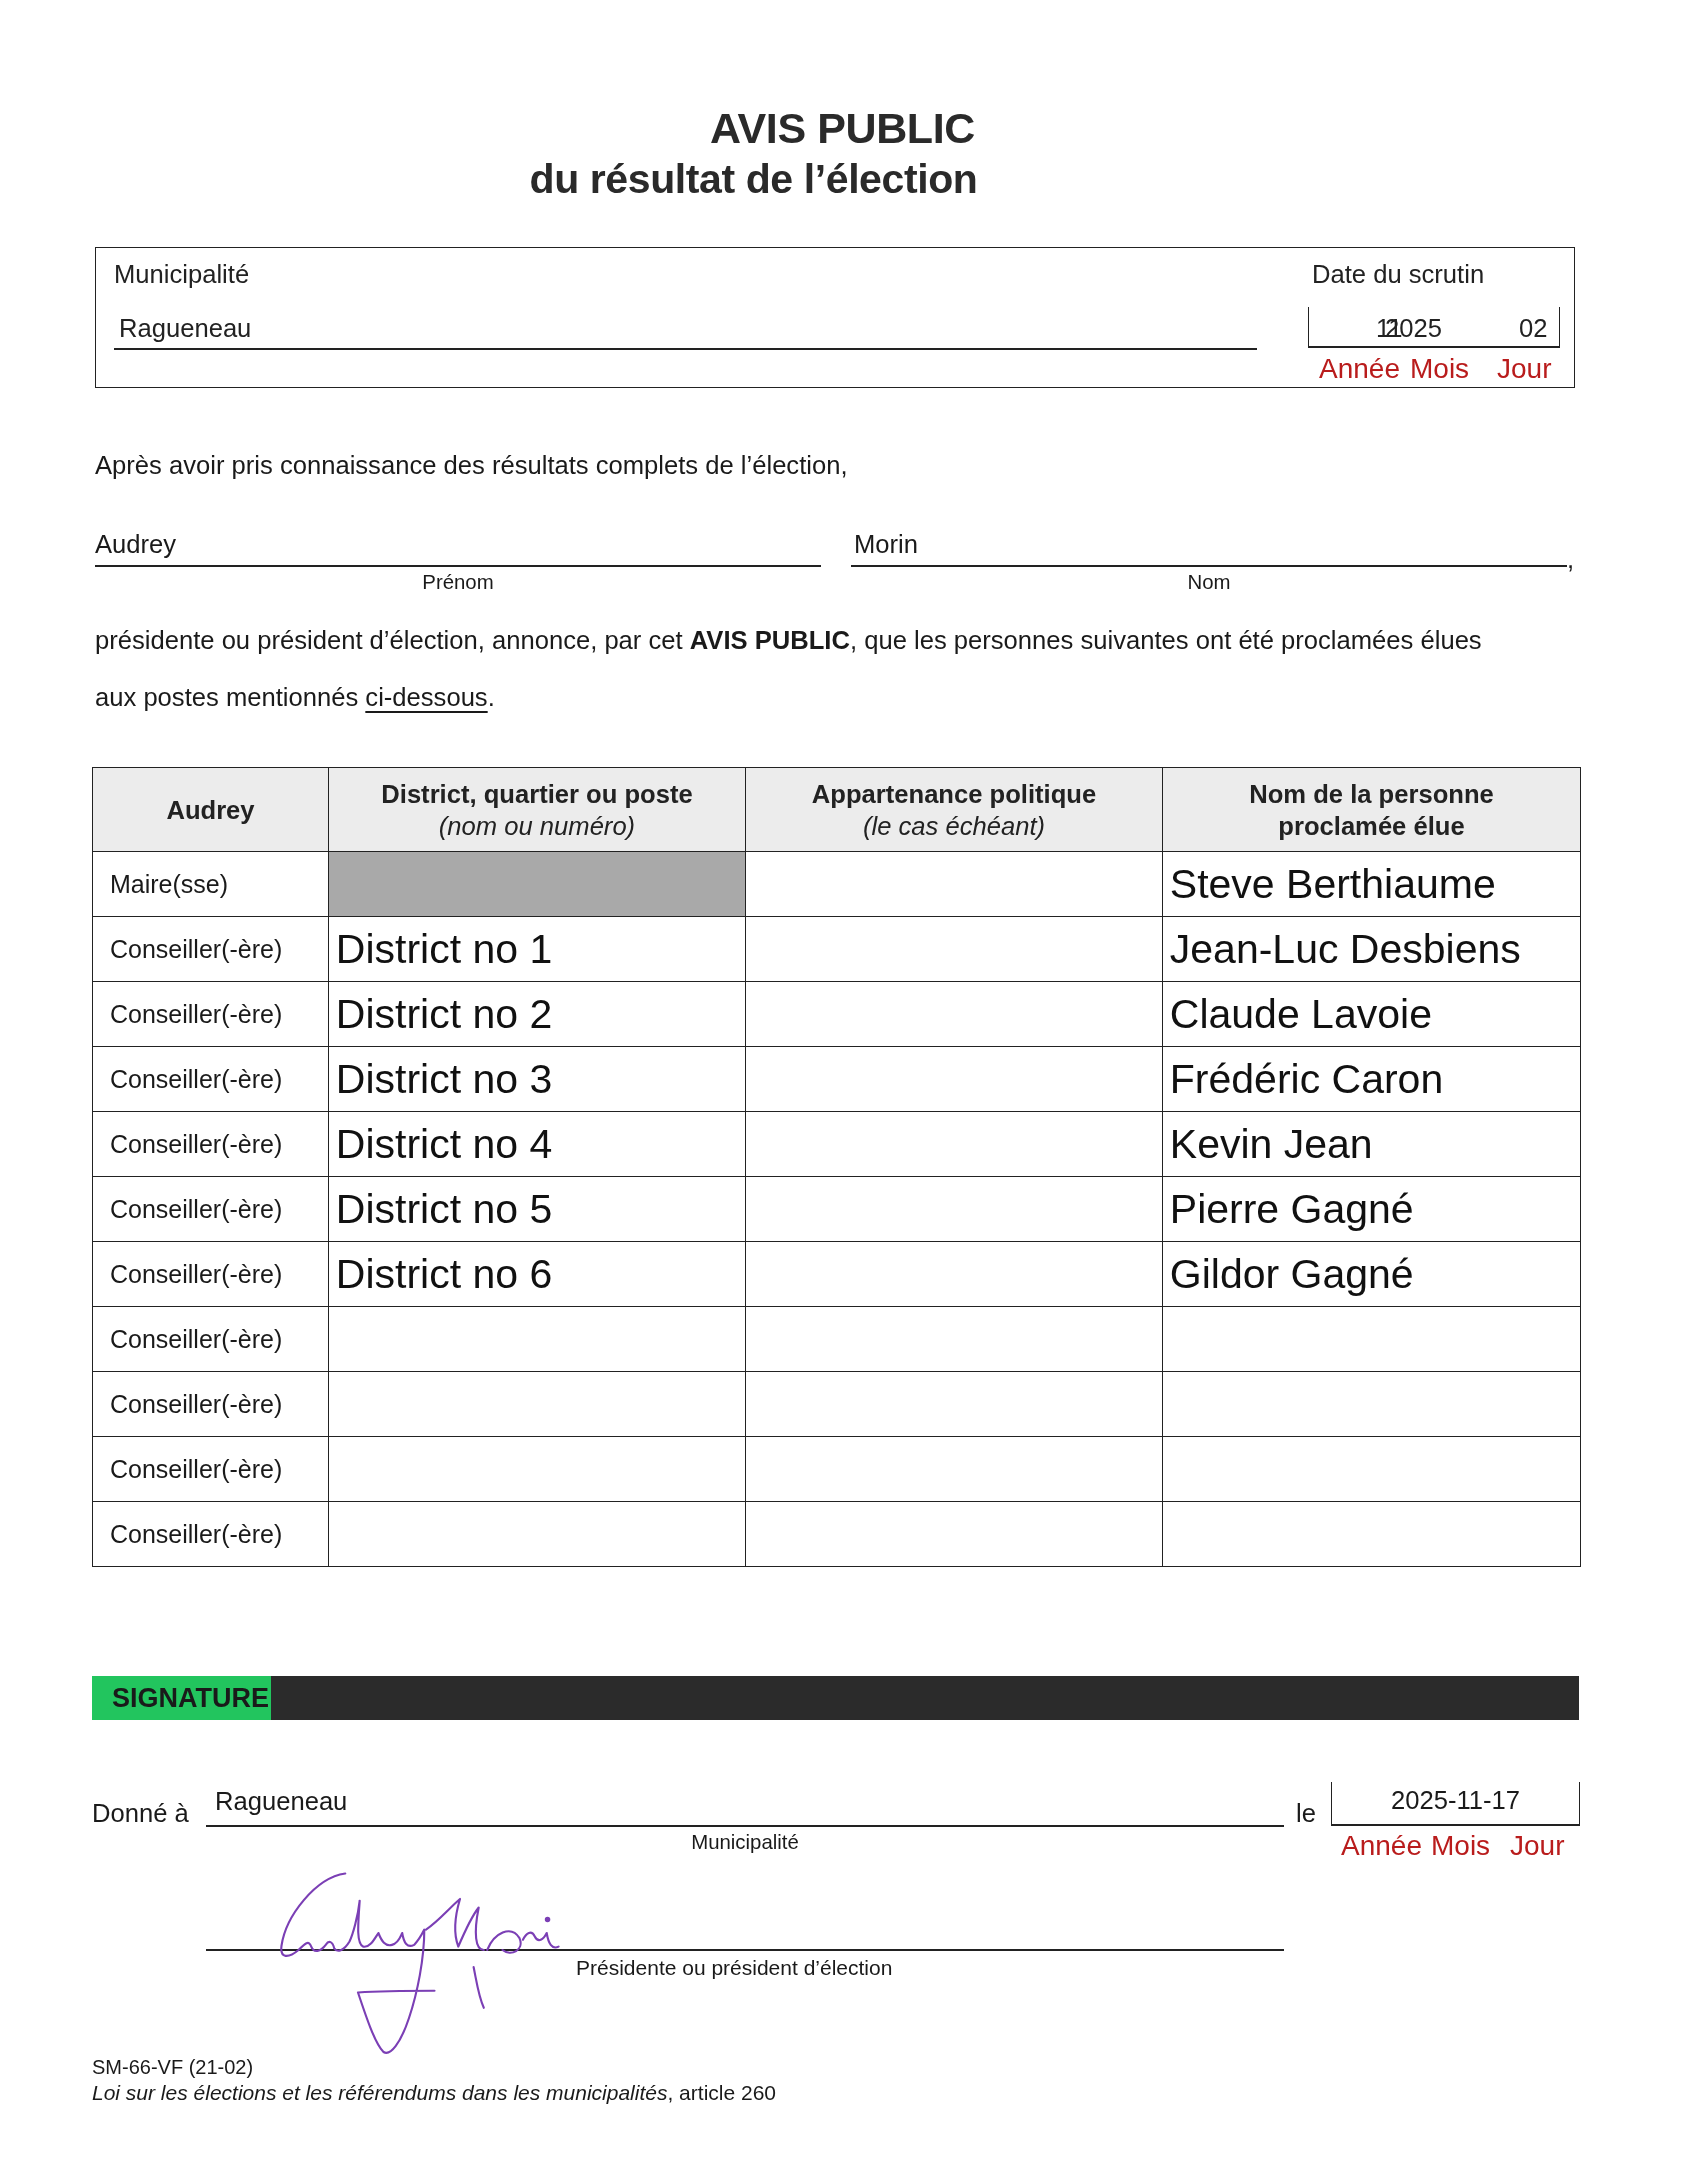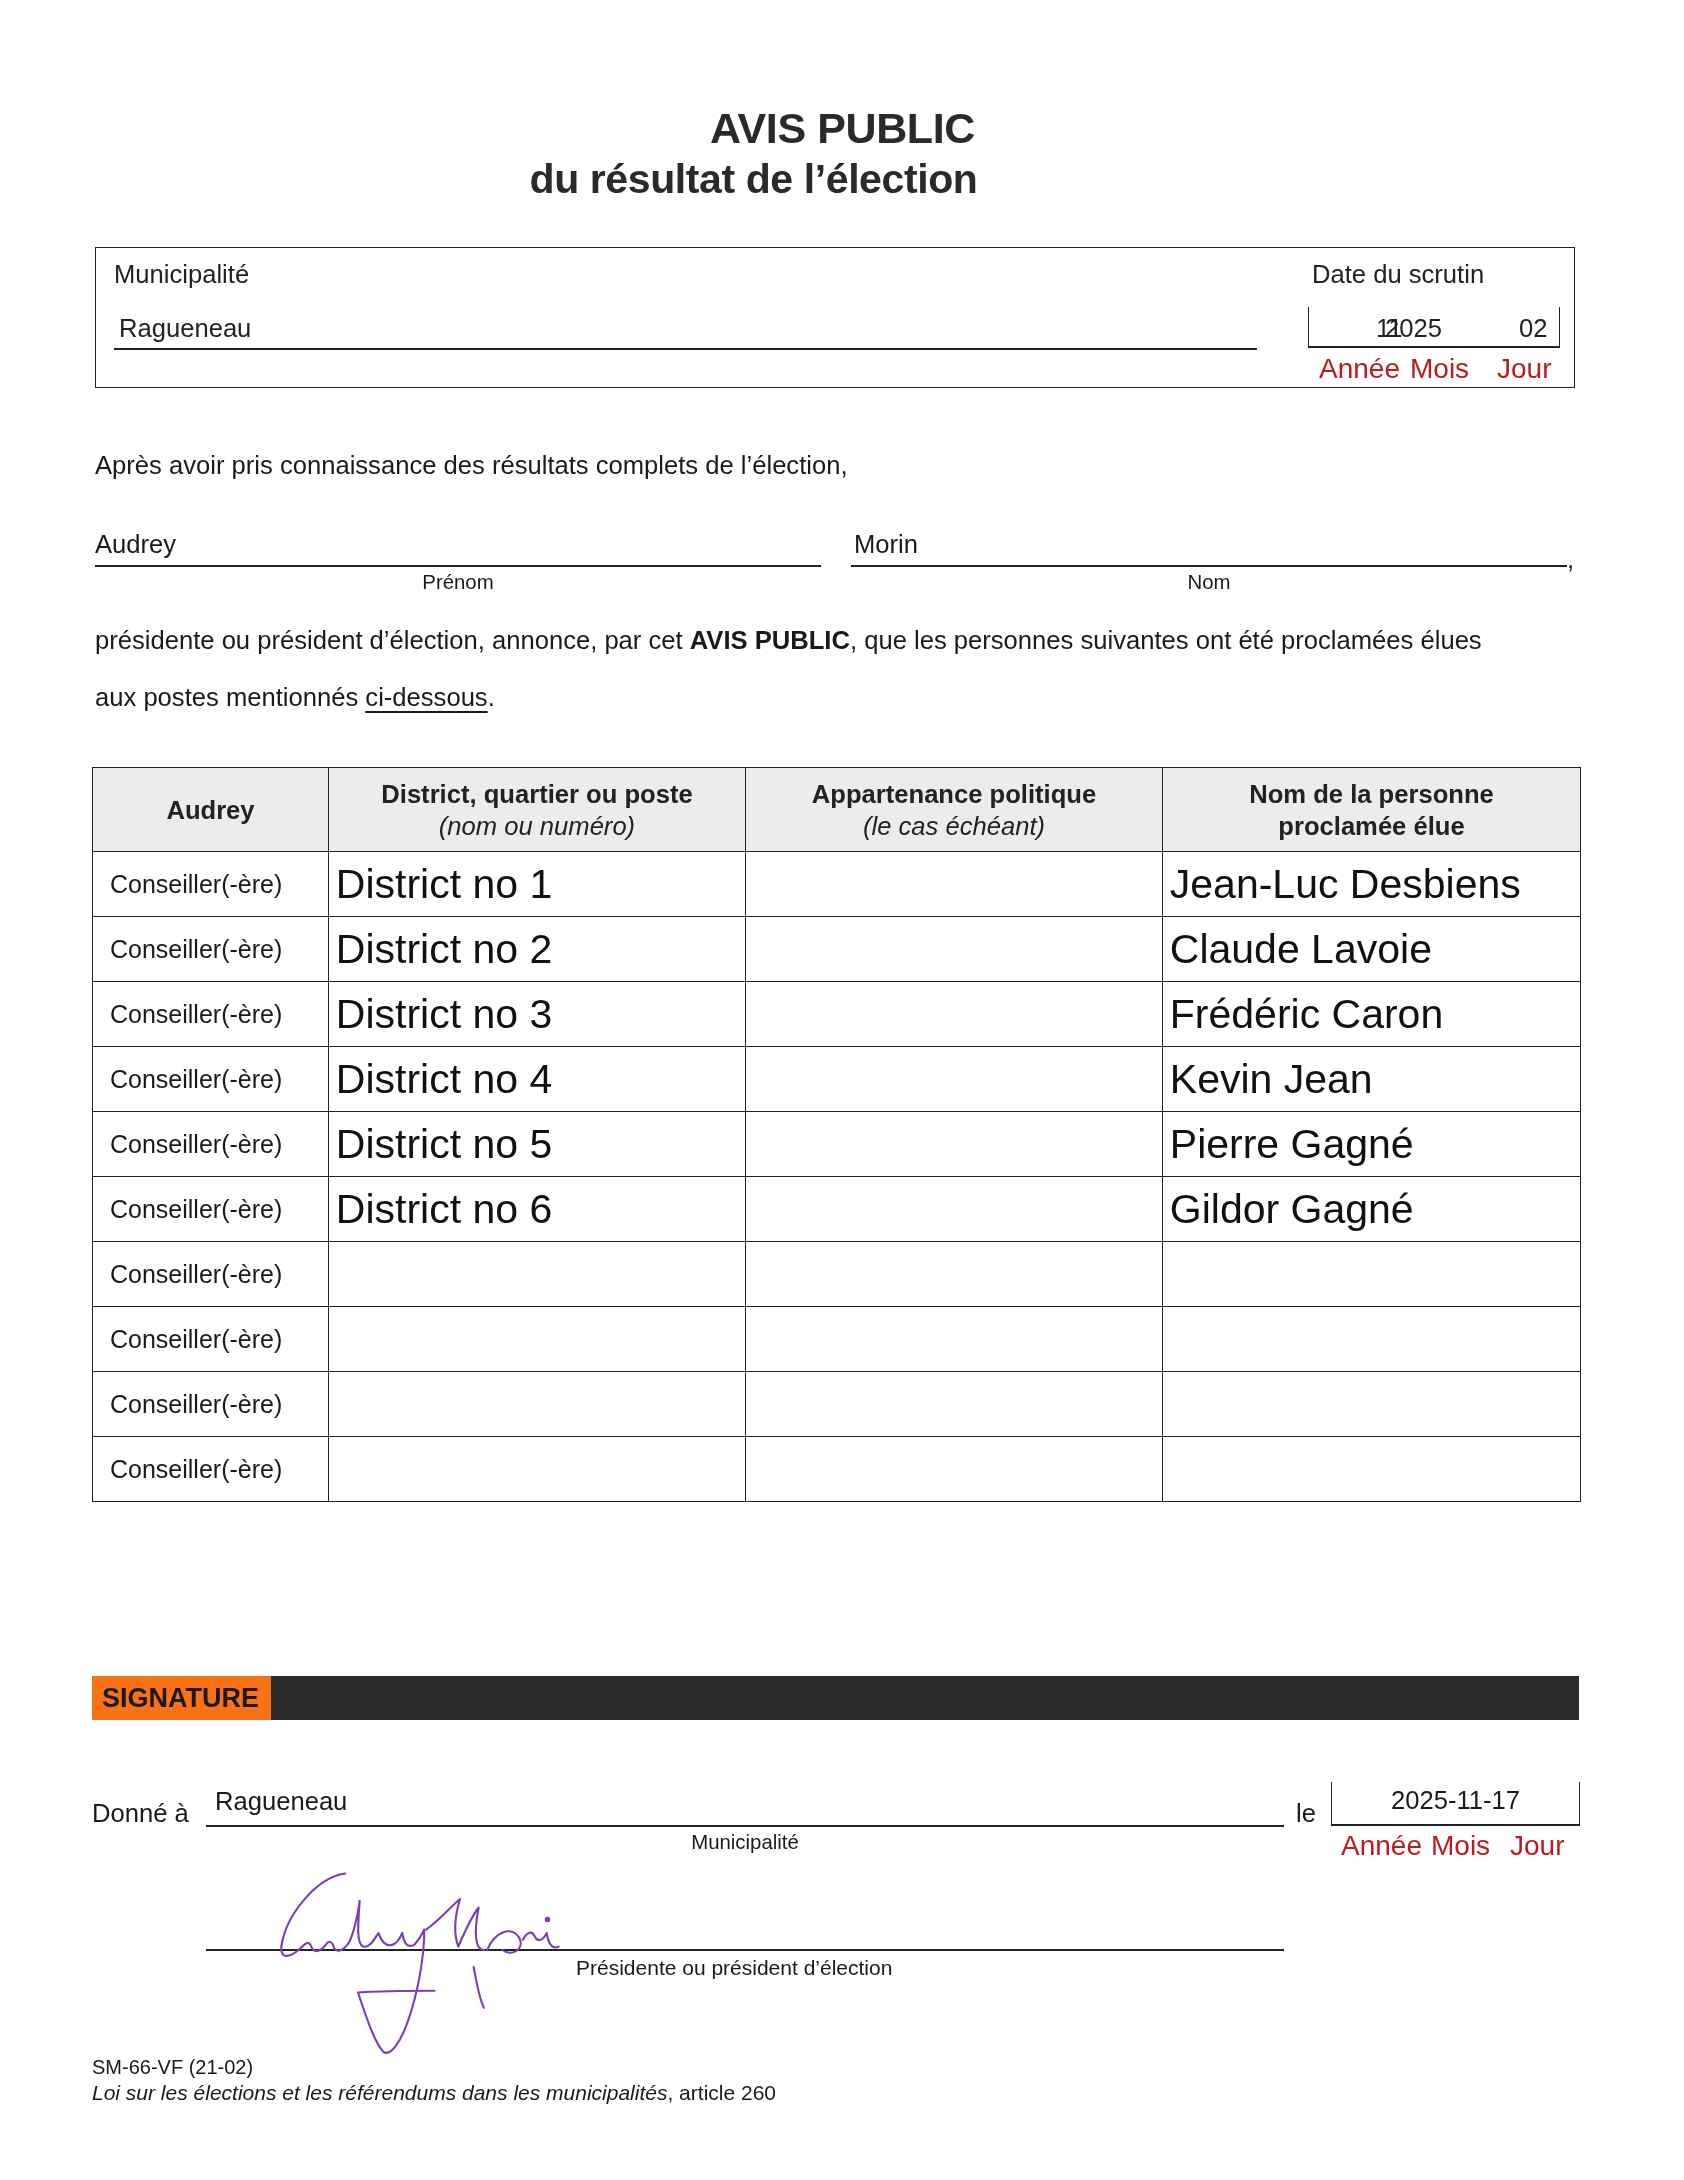--- a/index.html
+++ b/index.html
@@ -38,21 +38,21 @@
 
   table.res { position:absolute; left:92px; top:767px; width:1487px; border-collapse:collapse; table-layout:fixed; }
   table.res td, table.res th { border:1.7px solid #222; padding:0; }
   table.res th { height:83px; background:#ececec; font-size:25.6px; font-weight:bold; text-align:center; line-height:32px; color:#222; }
   table.res th .it { font-weight:normal; font-style:italic; display:block; }
   table.res td { height:64px; vertical-align:middle; }
   td.poste { font-size:25px; padding-left:17px !important; }
   td.district, td.elu { font-size:41px; padding-left:6.8px !important; color:#111; }
   td.grey { background:#a9a9a9; }
 
-  .sig-label { left:92px; top:1676px; width:179px; height:44px; background:#f97316; font-size:27px; font-weight:bold; line-height:44px; padding-left:10px; box-sizing:border-box; }
+  .sig-label { left:92px; top:1676px; width:179px; height:44px; background:#22c55e; font-size:27px; font-weight:bold; line-height:44px; padding-left:20px; box-sizing:border-box; }
   .sig-bar { left:271px; top:1676px; width:1308px; height:44px; background:#2b2b2b; }
 
   .donne { left:92px; top:1799px; font-size:25.6px; }
   .donne-val { left:215px; top:1787px; font-size:25.6px; }
   .donne-line { left:206px; top:1825px; width:1078px; border-top:2.1px solid #222; }
   .donne-lbl { left:206px; width:1078px; top:1831px; text-align:center; font-size:20.4px; }
   .le { left:1296px; top:1799px; font-size:25.6px;text-align:right; }
   .datebox2 { left:1331px; top:1782px; width:249px; height:44px; border-left:1.7px solid #222; border-right:1.7px solid #222; border-bottom:2.1px solid #222; box-sizing:border-box; text-align:center; font-size:25.6px; line-height:37px; }
   .s2-a { left:1341px; top:1830px; }
   .s2-m { left:1431px; top:1830px; }
@@ -106,20 +106,26 @@
   <thead>
     <tr>
       <th>Audrey</th>
       <th><span>District, quartier ou poste</span><span class="it">(nom ou numéro)</span></th>
       <th><span>Appartenance politique</span><span class="it">(le cas échéant)</span></th>
       <th><span>Nom de la personne</span><br><span>proclamée élue</span></th>
     </tr>
   </thead>
   <tbody>
     <tr>
+        <td class="poste">Maire(sse)</td>
+        <td class="district grey"></td>
+        <td class="district"></td>
+        <td class="elu">Steve Berthiaume</td>
+      </tr>
+    <tr>
         <td class="poste">Conseiller(-ère)</td>
         <td class="district">District no 1</td>
         <td class="district"></td>
         <td class="elu">Jean-Luc Desbiens</td>
       </tr>
     <tr>
         <td class="poste">Conseiller(-ère)</td>
         <td class="district">District no 2</td>
         <td class="district"></td>
         <td class="elu">Claude Lavoie</td>

